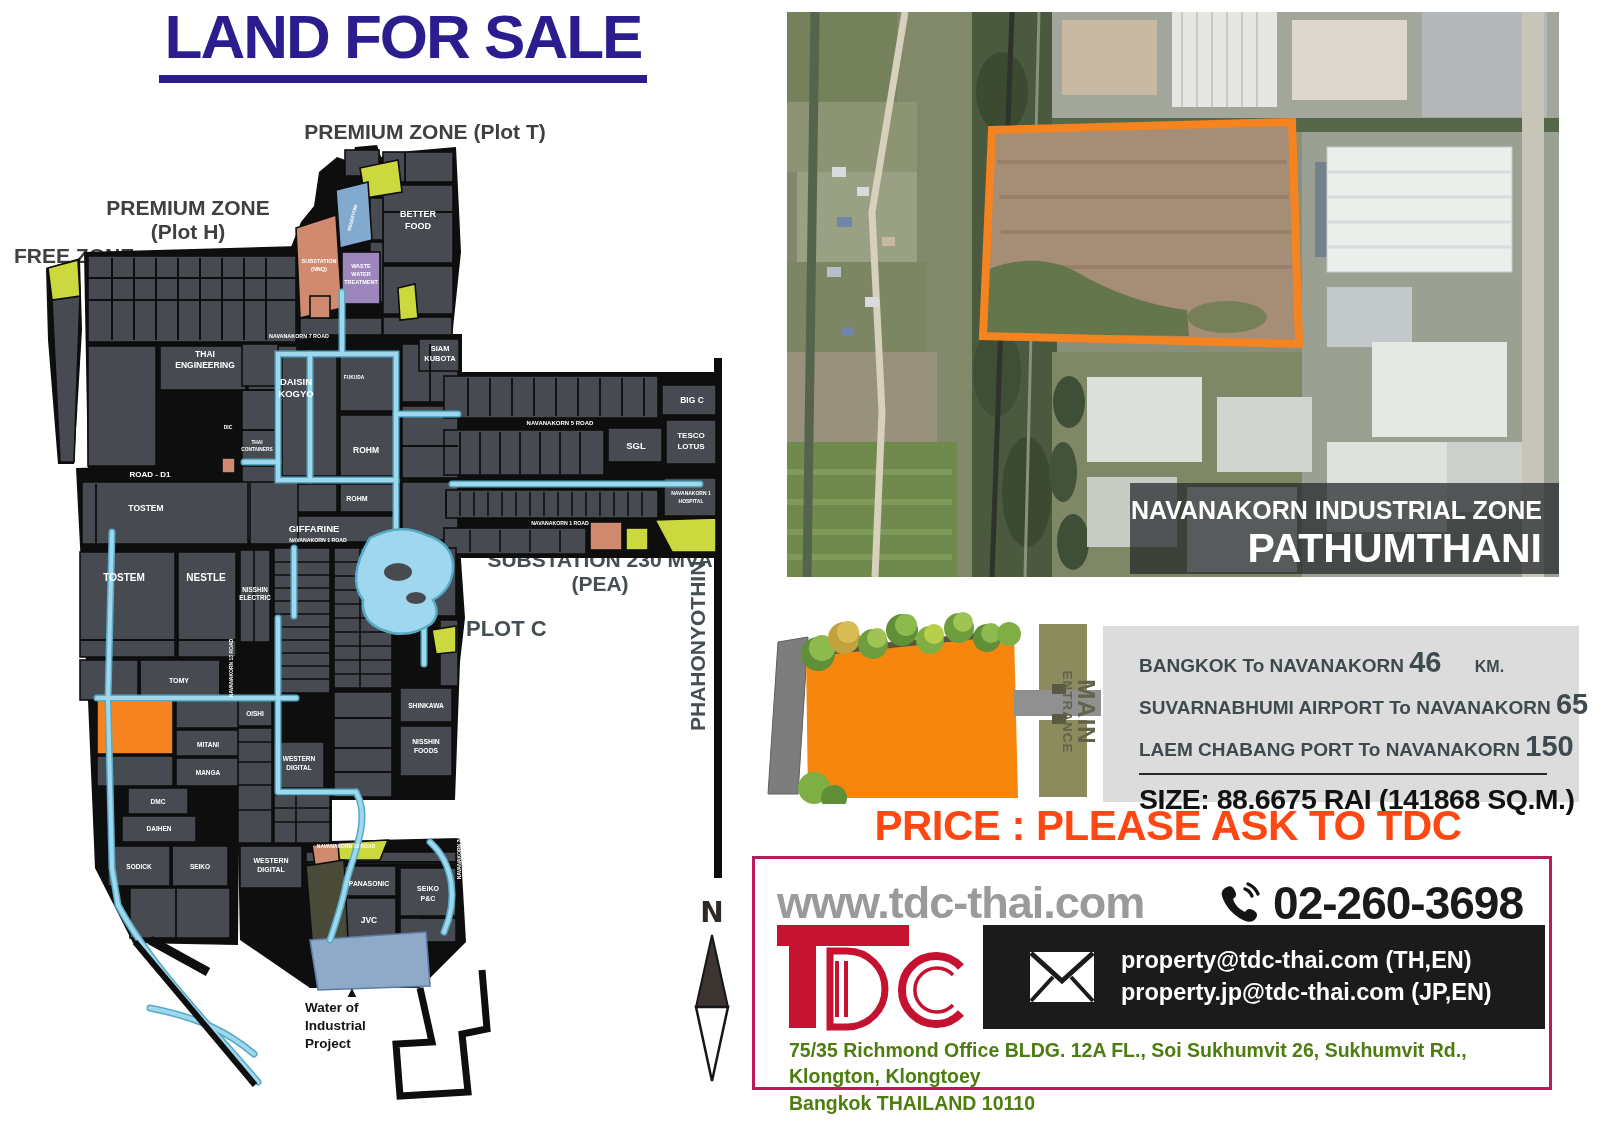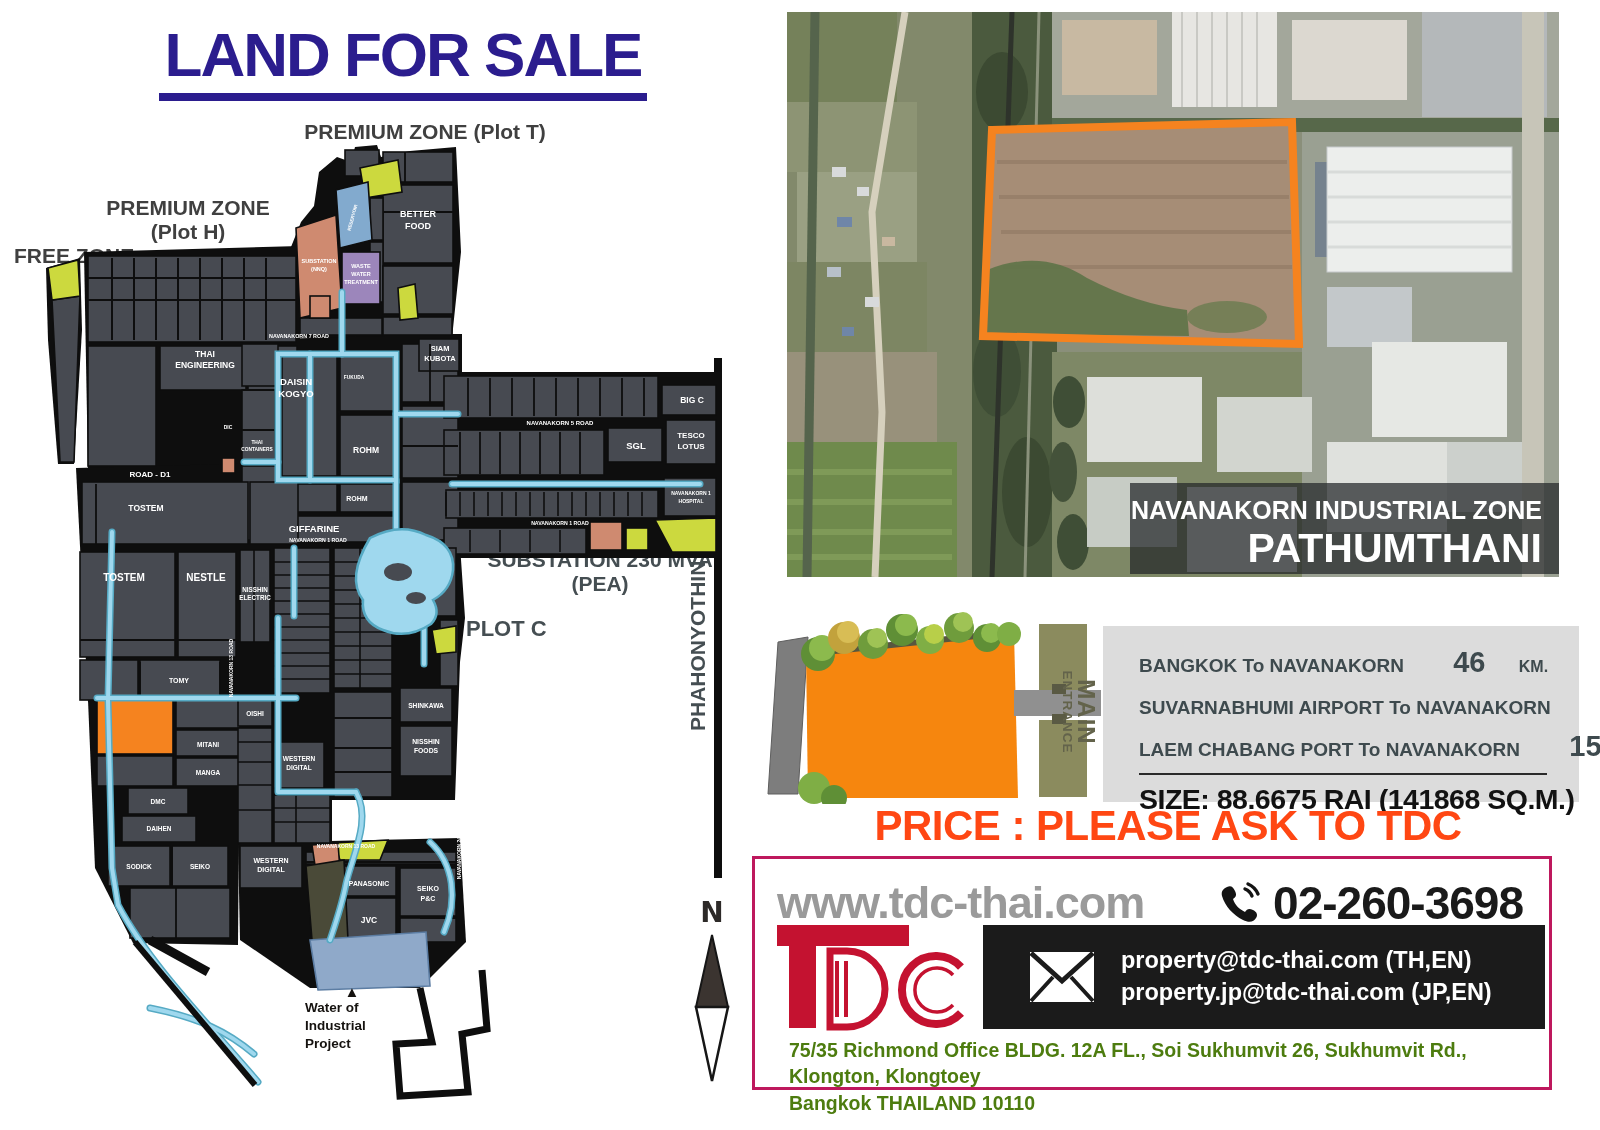--- a/index.html
+++ b/index.html
@@ -1,21 +1,21 @@
 <!DOCTYPE html>
 <html><head>
 <meta charset="utf-8">
 <style>
   html,body{margin:0;padding:0;background:#fff;}
   body{font-family:"Liberation Sans",sans-serif;}
   .stage{position:relative;width:1600px;height:1130px;background:#fff;overflow:hidden;}
   .abs{position:absolute;}
 
   
-  .title-wrap{left:120px;top:22px;width:566px;text-align:center;}
+  .title-wrap{left:120px;top:4px;width:566px;text-align:center;}
   .title{display:inline-block;font-size:62px;font-weight:800;letter-spacing:-2px;color:#2b1d8e;
          border-bottom:8px solid #2b1d8e;padding:0 6px 6px 6px;line-height:1.05;}
 
   
   .zlabel{color:#404040;font-weight:800;text-align:center;line-height:1.15;}
   .premium-t{left:275px;top:120px;width:300px;font-size:21px;}
   .premium-h{left:88px;top:196px;width:200px;font-size:21px;}
   .free-zone{left:14px;top:244px;width:140px;font-size:21px;text-align:left;}
   .master-plan{left:478px;top:212px;width:290px;text-align:left;line-height:1.1;}
   .master-plan .l1{font-size:40px;font-weight:800;color:#59615f;}
@@ -37,21 +37,21 @@
   
   .main-entrance{left:1079px;top:712px;transform:translate(-50%,-50%) rotate(90deg);
                  text-align:center;color:#63634b;line-height:1.05;white-space:nowrap;}
   .main-entrance .m1{font-size:24px;font-weight:800;letter-spacing:1px;}
   .main-entrance .m2{font-size:13.5px;font-weight:800;letter-spacing:1px;}
 
   
   .info{left:1103px;top:626px;width:476px;height:176px;background:#dcdcdc;box-sizing:border-box;
         padding:20px 0 0 36px;}
   .inforow{color:#3e4a4e;font-weight:800;font-size:19px;margin-bottom:9px;white-space:nowrap;}
-  .inforow .num{font-size:29px;margin-left:44px;}
+  .inforow .num{font-size:29px;}
   .inforow .unit{font-size:16px;margin-left:28px;}
   .info .divider{width:408px;height:2px;background:#2a2a2a;margin:10px 0 8px 0;}
   .info .size{color:#121212;font-weight:800;font-size:28.5px;letter-spacing:-0.5px;white-space:nowrap;}
 
   
   .price{left:756px;top:802px;width:824px;text-align:center;font-size:42px;font-weight:800;
          color:#ff4713;letter-spacing:-0.5px;}
 
   
   .contact{left:752px;top:856px;width:800px;height:234px;background:#fff;border:3px solid #be185d;

